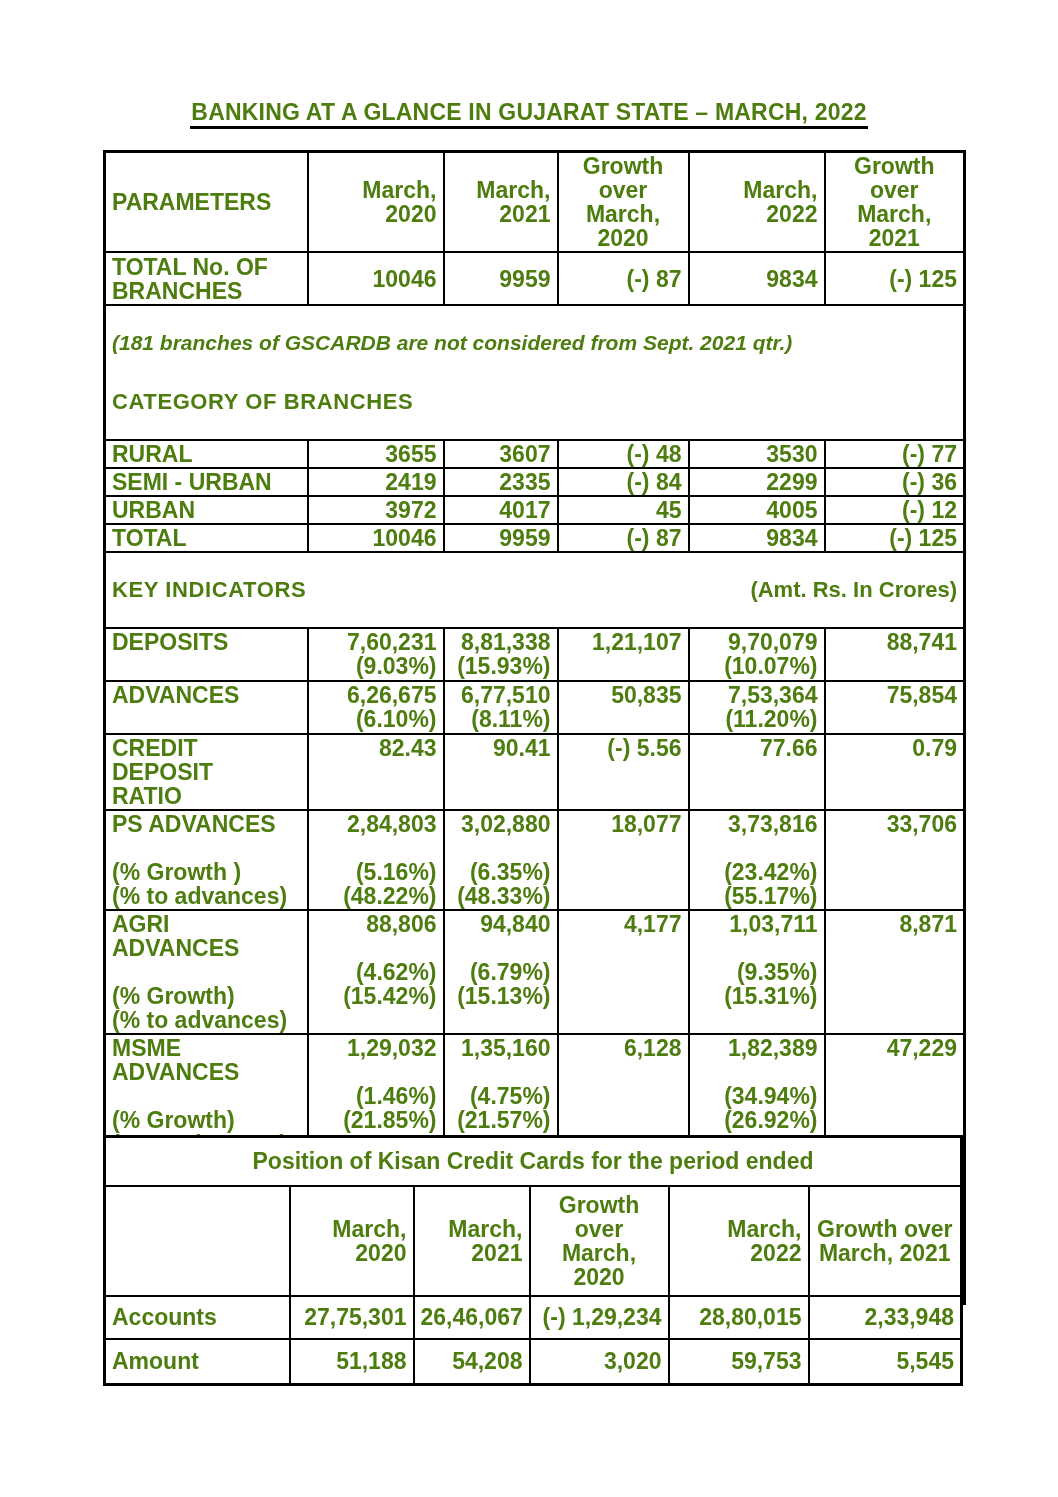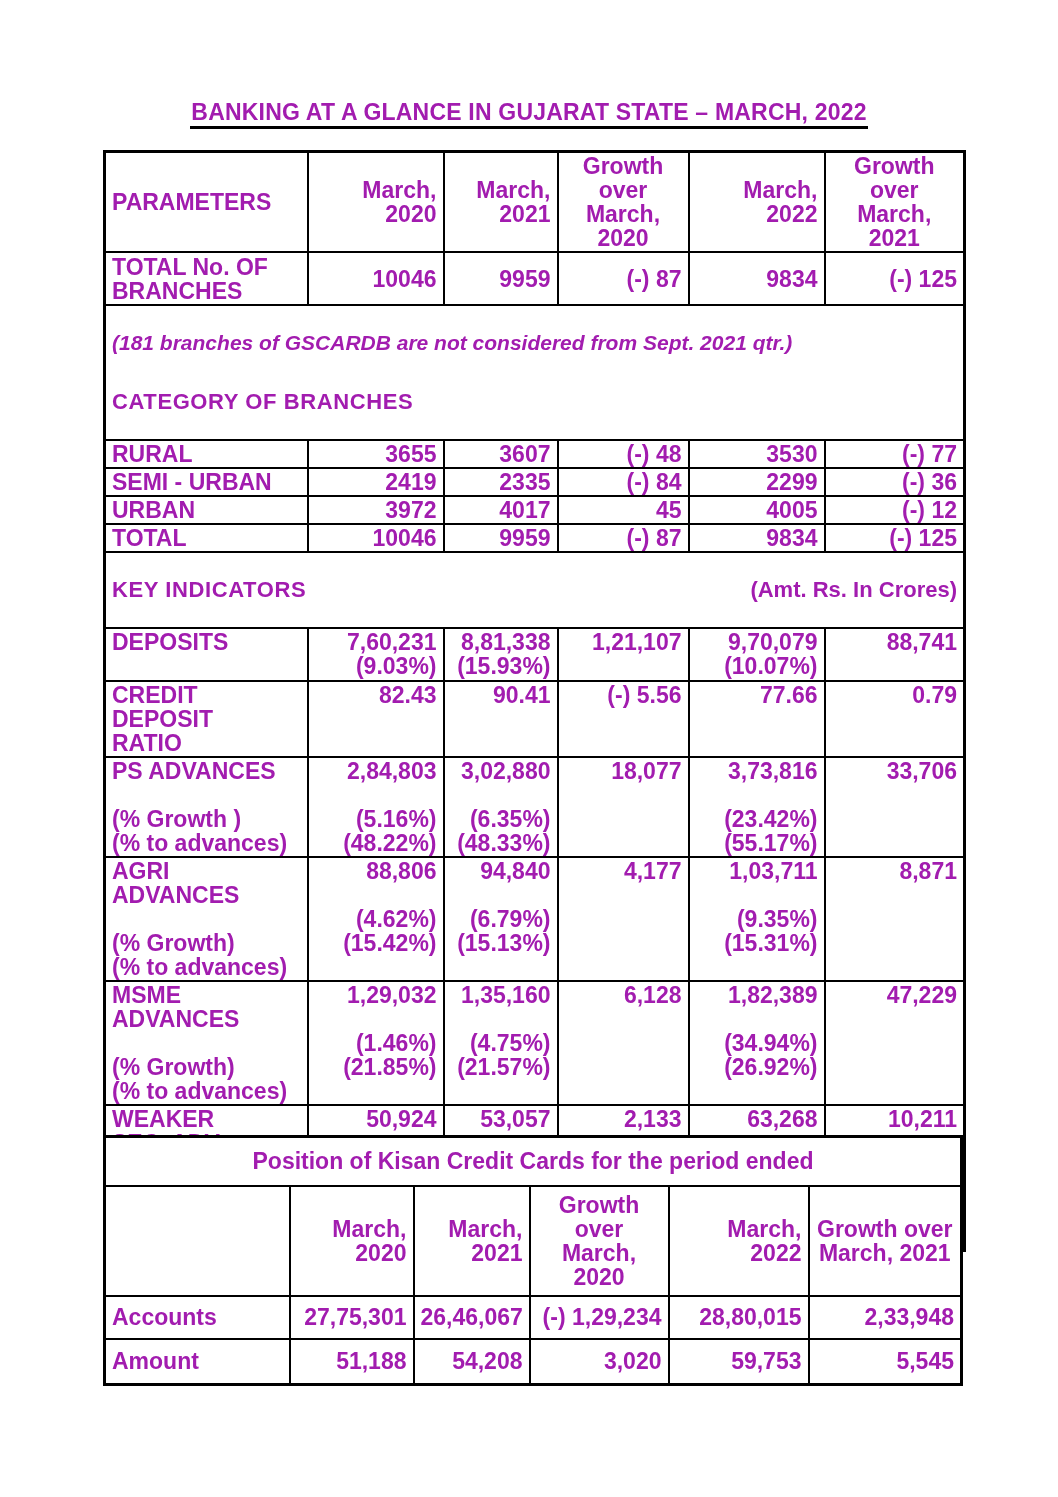--- a/index.html
+++ b/index.html
@@ -4,21 +4,21 @@
 <style>
   * { box-sizing: border-box; }
   html, body { margin: 0; padding: 0; background: #ffffff; }
   .page {
     position: relative;
     width: 1058px;
     height: 1497px;
     background: #ffffff;
     font-family: "Liberation Sans", sans-serif;
     font-weight: 700;
-    color: #a21caf;
+    color: #4d7c0f;
     overflow: hidden;
     text-decoration: underline;
   }
   .doc-title {
     position: absolute;
     top: 99px;
     left: 0;
     width: 100%;
     text-align: center;
     font-size: 23px;
@@ -195,20 +195,31 @@
         <td class="lbl top">DEPOSITS</td>
         <td class="num top">7,60,231
 (9.03%)</td>
         <td class="num top">8,81,338
 (15.93%)</td>
         <td class="num top">1,21,107</td>
         <td class="num top">9,70,079
 (10.07%)</td>
         <td class="num top">88,741</td>
       </tr>
+      <tr class="rh53">
+        <td class="lbl top">ADVANCES</td>
+        <td class="num top">6,26,675
+(6.10%)</td>
+        <td class="num top">6,77,510
+(8.11%)</td>
+        <td class="num top">50,835</td>
+        <td class="num top">7,53,364
+(11.20%)</td>
+        <td class="num top">75,854</td>
+      </tr>
       <tr class="rh50">
         <td class="lbl top">CREDIT DEPOSIT
 RATIO</td>
         <td class="num top">82.43</td>
         <td class="num top">90.41</td>
         <td class="num top">(-) 5.56</td>
         <td class="num top">77.66</td>
         <td class="num top">0.79</td>
       </tr>
       <tr class="rh100">

